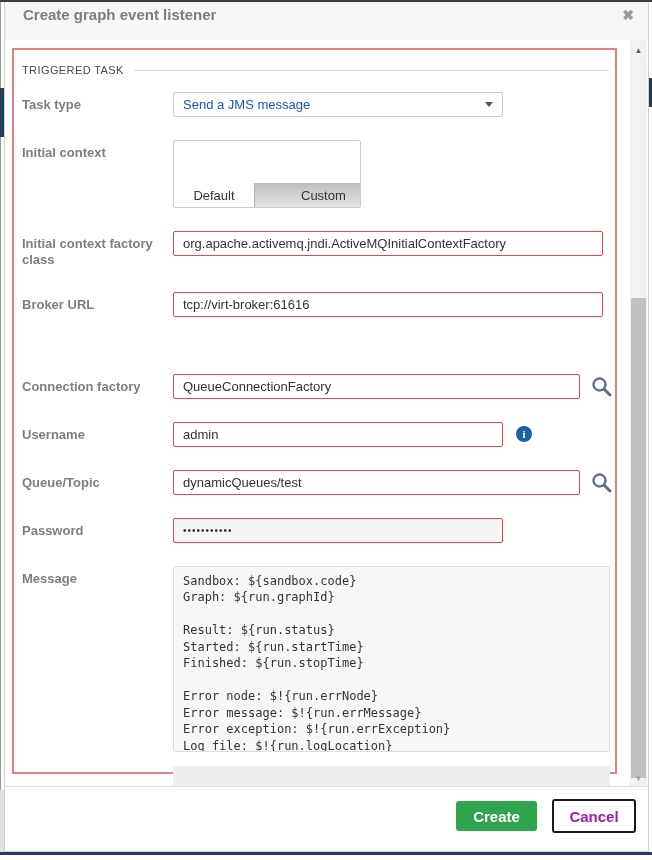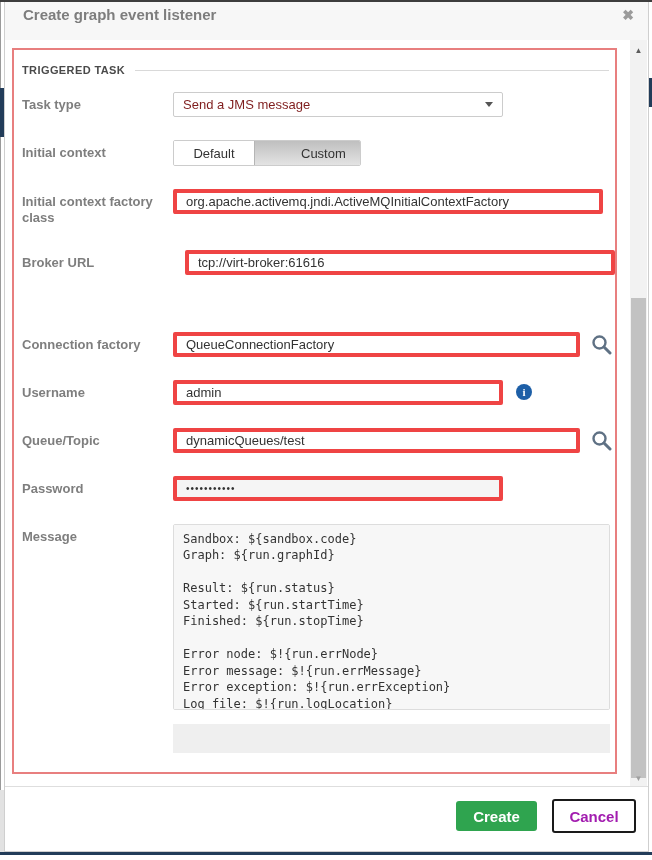--- a/index.html
+++ b/index.html
@@ -28,57 +28,57 @@
   .dlg-close { color:#9b9b9b; font-size:14px; font-weight:bold; cursor:pointer; line-height:1; }
 
   .dlg-body { position:absolute; top:38px; left:0; right:0; bottom:65px; background:#fff; overflow:hidden; }
 
   
   .red-box {
     position:absolute; left:7px; top:8px; width:605px; bottom:12px;
     border:2px solid #e87f7f; padding:10px 6px 0 8px;
   }
   .section-head { display:flex; align-items:center; margin:4px 0 16px 0; }
-  .section-title { font-size:11px; font-weight:bold; color:#4a4a4a; letter-spacing:.4px; white-space:nowrap; }
+  .section-title { font-size:11px; font-weight:normal; color:#4a4a4a; letter-spacing:.4px; white-space:nowrap; }
   .section-line { flex:1; height:1px; background:#d9d9d9; margin-left:10px; }
 
   .row { display:flex; align-items:flex-start; margin-bottom:23px; }
   .row .lbl {
     width:140px; min-width:140px; padding-top:5px; margin-right:11px;
     font-size:13px; font-weight:bold; color:#7e7e7e; line-height:1.25;
   }
   .ctl { position:relative; }
 
   .inp {
-    height:25px; border:4px solid #ef4444; background:#fff; color:#333;
+    height:25px; border:1px solid #ef4444; background:#fff; color:#333;
     font-family:"Liberation Sans", sans-serif; font-size:13px; padding:0 9px;
     border-radius:2px; outline:none;
   }
   .w-m { width:330px; }
   .w-l { width:430px; }
   .w-s { width:407px; }
   .inp.gray { background:#f5f5f5; }
 
   .select {
     height:25px; border:1px solid #ccc; background:#fff; border-radius:2px;
-    display:flex; align-items:center; padding:0 9px; font-size:13px; color:#7f1d1d;
+    display:flex; align-items:center; padding:0 9px; font-size:13px; color:#1d4ed8;
     cursor:pointer;
   }
   .select .caret {
     margin-left:auto; width:0; height:0;
     border-left:4px solid transparent; border-right:4px solid transparent;
     border-top:5px solid #555;
   }
   .select.disabled { background:#f0f0f0; color:#8d8d8d; }
 
   
   .toggle-group { display:flex; border:1px solid #ccc; border-radius:2px; overflow:hidden; }
   .toggle-btn {
     min-width:80px; height:24px; display:flex; align-items:center; justify-content:center;
-    font-size:13px; color:#333; background:#fff; cursor:pointer; padding:0 14px;
+    font-size:13px; color:#333; background:#fff; cursor:pointer; padding:0 14px;margin-top:42px;
   }
   .toggle-btn.selected {
     background:linear-gradient(#bfbfbf,#e3e3e3);
     border-left:1px solid #b5b5b5;
     padding-left:46px;
   }
 
   .search-icon { position:absolute; left:418px; top:2px; cursor:pointer; }
   .info-icon {
     position:absolute; left:343px; top:4px; width:16px; height:16px; border-radius:50%;
@@ -162,21 +162,21 @@
         </div>
       </div>
 
       <div class="row">
         <div class="lbl">Initial context factory class</div>
         <div class="ctl">
           <input class="inp w-l" type="text" value="org.apache.activemq.jndi.ActiveMQInitialContextFactory" style="">
         </div>
       </div>
 
-      <div class="row" style="margin-bottom:57px;gap:12px;">
+      <div class="row" style="margin-bottom:57px;">
         <div class="lbl">Broker URL</div>
         <div class="ctl">
           <input class="inp w-l" type="text" value="tcp://virt-broker:61616" style="">
         </div>
       </div>
 
       <div class="row">
         <div class="lbl">Connection factory</div>
         <div class="ctl">
           <input class="inp w-s" type="text" value="QueueConnectionFactory" style="">

